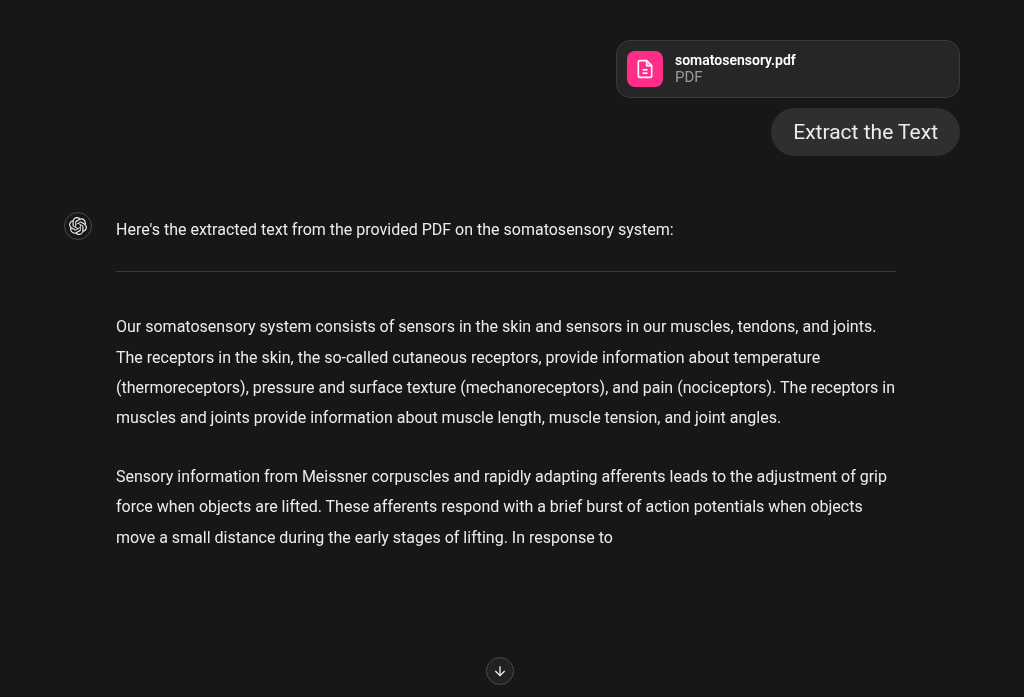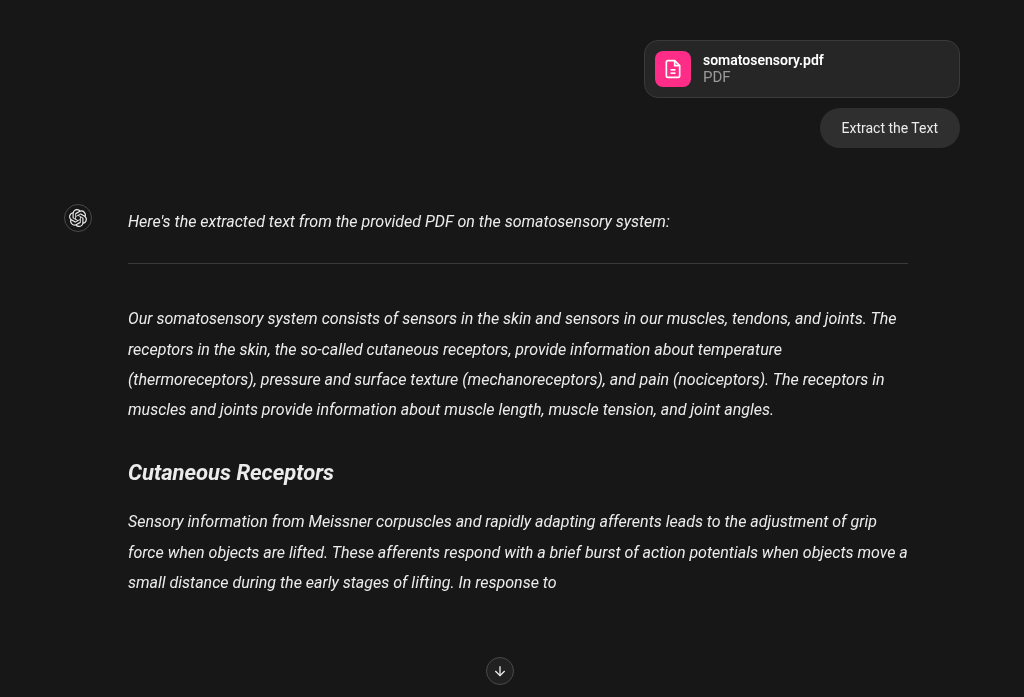--- a/index.html
+++ b/index.html
@@ -27,21 +27,21 @@
       margin-bottom: 60px;
     }
     .file-attachment {
       display: flex;
       align-items: center;
       gap: 12px;
       background-color: #262626;
       border: 1px solid #3a3a3a;
       border-radius: 14px;
       padding: 10px 16px 10px 10px;
-      width: 316px;
+      width: 344px;
     }
     .file-icon-wrap {
       width: 36px;
       height: 36px;
       background-color: #ff2d88;
       border-radius: 8px;
       display: flex;
       align-items: center;
       justify-content: center;
       flex-shrink: 0;
@@ -66,27 +66,26 @@
     }
     .file-type {
       font-size: 15px;
       color: #9a9a9a;
     }
     .user-message {
       background-color: #2f2f2f;
       border-radius: 24px;
       padding: 12px 22px;
       color: #ececec;
-      font-size: 14px;
+      font-size: 21px;
       text-align: center;
     }
     .assistant-turn {
       display: flex;
-      gap: 36px;
-      font-style: italic;
+      gap: 24px;
     }
     .assistant-avatar {
       width: 28px;
       height: 28px;
       border: 1px solid #4a4a4a;
       border-radius: 50%;
       display: flex;
       align-items: center;
       justify-content: center;
       flex-shrink: 0;
@@ -176,21 +175,20 @@
   <div class="assistant-turn">
     <div class="assistant-avatar">
       <svg viewBox="0 0 24 24">
         <path d="M22.282 9.821a5.985 5.985 0 0 0-.516-4.91 6.046 6.046 0 0 0-6.51-2.9A6.065 6.065 0 0 0 4.981 4.18a5.985 5.985 0 0 0-3.998 2.9 6.046 6.046 0 0 0 .743 7.097 5.985 5.985 0 0 0 .51 4.911 6.051 6.051 0 0 0 6.515 2.9A5.985 5.985 0 0 0 13.26 24a6.056 6.056 0 0 0 5.772-4.206 5.99 5.99 0 0 0 3.997-2.9 6.056 6.056 0 0 0-.747-7.073zM13.26 22.43a4.476 4.476 0 0 1-2.876-1.04l.141-.081 4.779-2.758a.795.795 0 0 0 .392-.681v-6.737l2.02 1.168a.071.071 0 0 1 .038.052v5.583a4.504 4.504 0 0 1-4.494 4.494zM3.6 18.304a4.47 4.47 0 0 1-.535-3.014l.142.085 4.783 2.759a.771.771 0 0 0 .78 0l5.843-3.369v2.332a.08.08 0 0 1-.033.062L9.74 19.95a4.5 4.5 0 0 1-6.14-1.646zM2.34 7.896a4.485 4.485 0 0 1 2.366-1.973V11.6a.766.766 0 0 0 .388.676l5.815 3.355-2.02 1.168a.076.076 0 0 1-.071 0l-4.83-2.786A4.504 4.504 0 0 1 2.34 7.872zm16.597 3.855l-5.833-3.387L15.119 7.2a.076.076 0 0 1 .071 0l4.83 2.791a4.494 4.494 0 0 1-.676 8.105v-5.678a.79.79 0 0 0-.407-.667zm2.01-3.023l-.141-.085-4.774-2.782a.776.776 0 0 0-.785 0L9.409 9.23V6.897a.066.066 0 0 1 .028-.061l4.83-2.787a4.5 4.5 0 0 1 6.68 4.66zm-12.64 4.135l-2.02-1.164a.08.08 0 0 1-.038-.057V6.075a4.5 4.5 0 0 1 7.375-3.453l-.142.08L8.704 5.46a.795.795 0 0 0-.393.681zm1.097-2.365l2.602-1.5 2.607 1.5v2.999l-2.597 1.5-2.607-1.5z"></path>
       </svg>
     </div>
     <div class="assistant-content">
       <p class="intro-line">Here's the extracted text from the provided PDF on the somatosensory system:</p>
       <hr class="divider">
       <p class="body-para">Our somatosensory system consists of sensors in the skin and sensors in our muscles, tendons, and joints. The receptors in the skin, the so-called cutaneous receptors, provide information about temperature (thermoreceptors), pressure and surface texture (mechanoreceptors), and pain (nociceptors). The receptors in muscles and joints provide information about muscle length, muscle tension, and joint angles.</p>
-      <h2 class="section-heading">Cutaneous Receptors</h2>
       <p class="body-para">Sensory information from Meissner corpuscles and rapidly adapting afferents leads to the adjustment of grip force when objects are lifted. These afferents respond with a brief burst of action potentials when objects move a small distance during the early stages of lifting. In response to</p>
     </div>
   </div>
 
 </div>
 
 <div class="scroll-down-btn">
   <svg viewBox="0 0 24 24">
     <line x1="12" y1="5" x2="12" y2="19"></line>
     <polyline points="19 12 12 19 5 12"></polyline>

